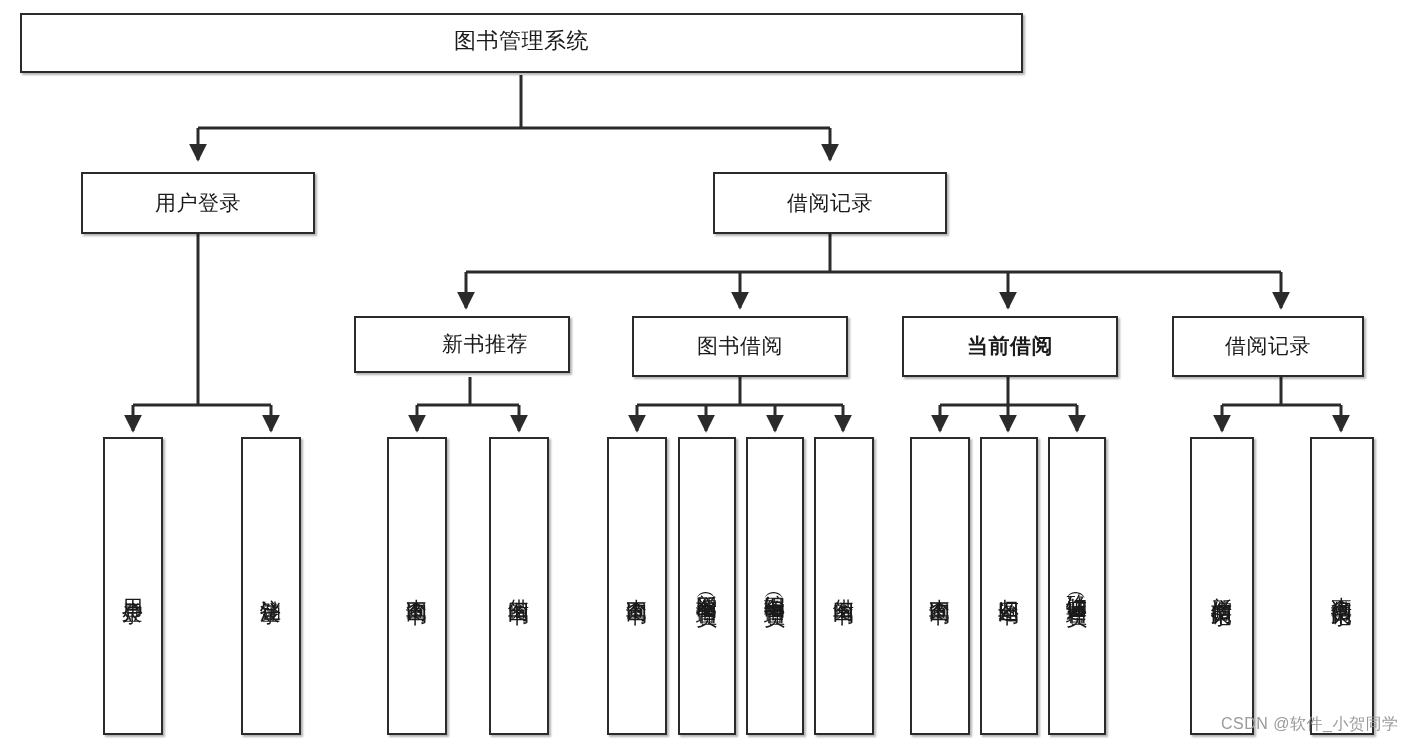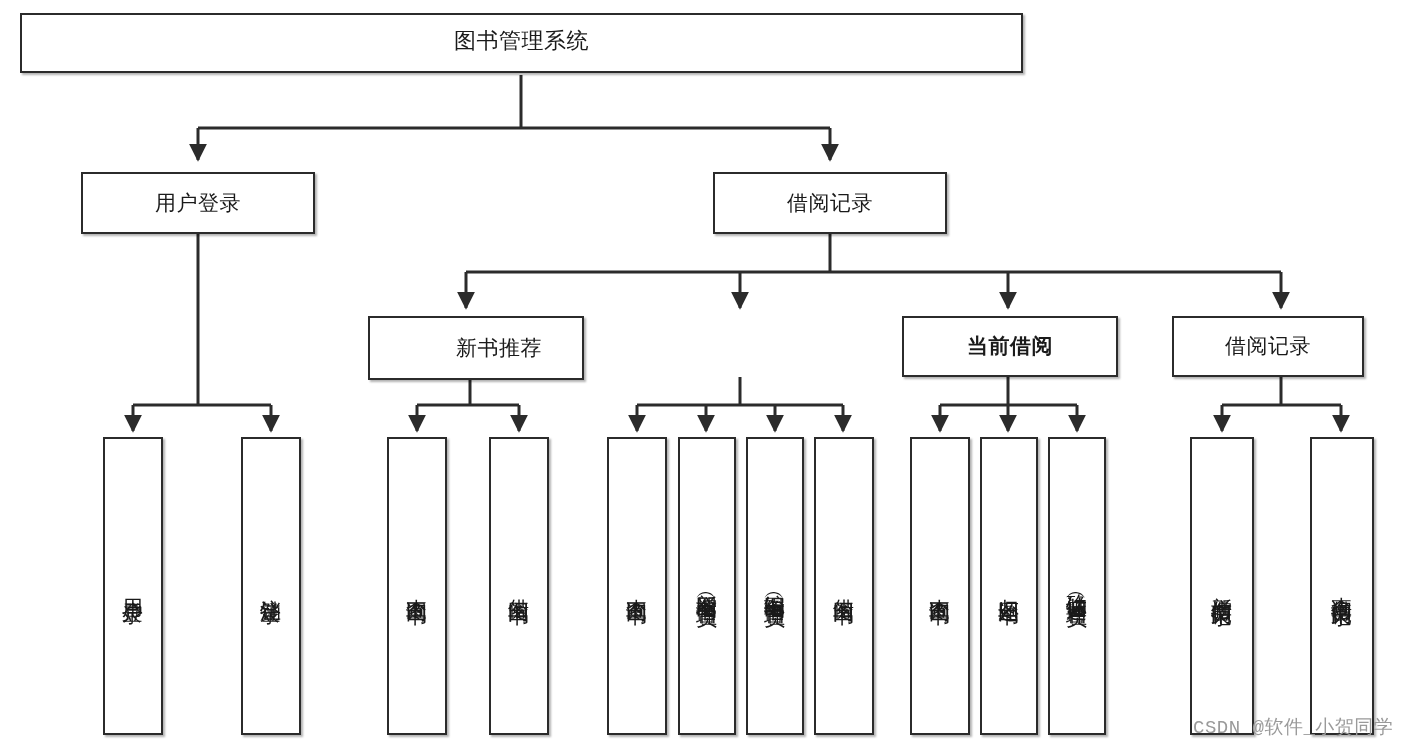--- a/index.html
+++ b/index.html
@@ -59,26 +59,27 @@
     text-orientation: upright;
     font-size: 21px;
     letter-spacing: 2px;
     line-height: 1;
     max-height: 100%;
   }
   .watermark {
     position: absolute;
     left: 1193px;
     top: 714px;
-    font-size: 19px;
+    font-size: 16px;
     color: #9a9a9a;
     letter-spacing: 0.5px;
     white-space: nowrap;
     z-index: 5;
-    font-family: Liberation Mono, monospace;
+    font-family: Liberation Sans, sans-serif;
+    padding-left: 28px;
   }
 </style>
 </head>
 <body>
 
 <div id="canvas">
 
   <svg id="wires" viewBox="0 0 1405 747" width="1405" height="747" xmlns="http://www.w3.org/2000/svg">
     <defs>
       <marker id="arw" viewBox="0 0 10 10" refX="9" refY="5" markerWidth="6" markerHeight="6" orient="auto-start-reverse">
@@ -134,24 +135,27 @@
   </div>
 
   <div class="node horiz" style="left:81px; top:172px; width:234px; height:62px;">
     <span class="txt">用户登录</span>
   </div>
 
   <div class="node horiz" style="left:713px; top:172px; width:234px; height:62px;">
     <span class="txt">借阅记录</span>
   </div>
 
-  <div class="node horiz" style="left:368px; top:316px; width:216px; height:64px;padding-left:46px;">
+  <div class="node horiz" style="left:354px; top:316px; width:216px; height:57px;padding-left:46px;">
     <span class="txt">新书推荐</span>
   </div>
 
+  <div class="node horiz" style="left:632px; top:316px; width:216px; height:61px;">
+    <span class="txt">图书借阅</span>
+  </div>
 
   <div class="node horiz" style="left:902px; top:316px; width:216px; height:61px;font-weight:bold;">
     <span class="txt">当前借阅</span>
   </div>
 
   <div class="node horiz" style="left:1172px; top:316px; width:192px; height:61px;">
     <span class="txt">借阅记录</span>
   </div>
 
   <div class="node vert" style="left:103px; top:437px; width:60px; height:298px;">

